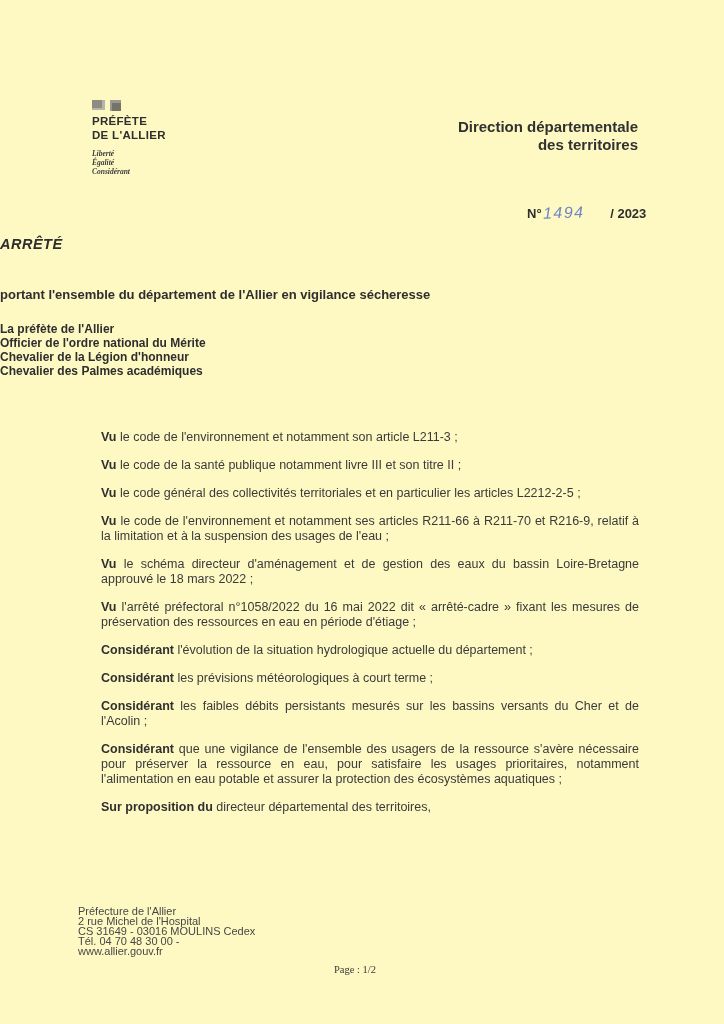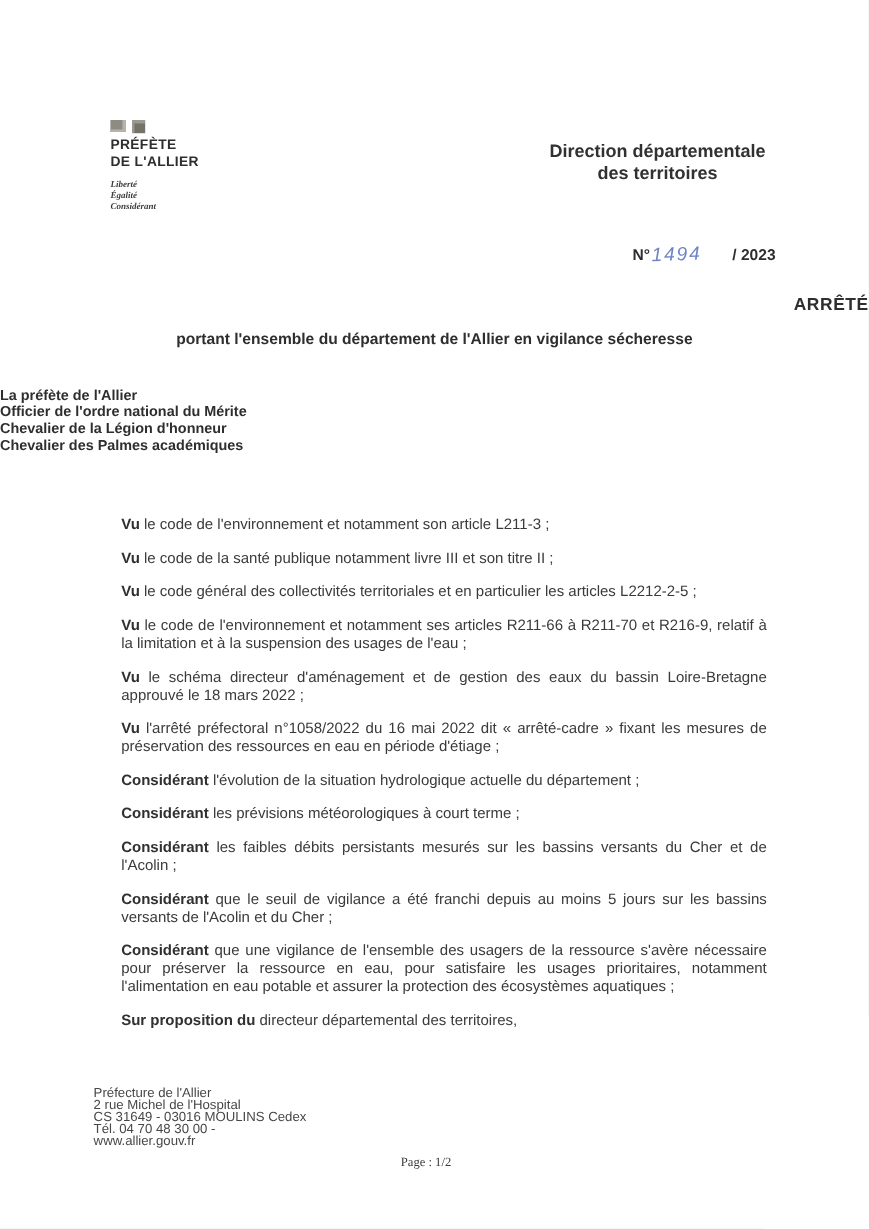--- a/index.html
+++ b/index.html
@@ -1,51 +1,51 @@
 <!DOCTYPE html>
 <html><head>
 <meta charset="utf-8">
 <style>
   * { margin: 0; padding: 0; box-sizing: border-box; }
   html, body { background: #e8e8e8; }
   .page {
     position: relative;
     width: 724px;
     height: 1024px;
-    background: #ffffff;
+    background: #fef9c3;
     font-family: "Liberation Sans", sans-serif;
     color: #3a3a3a;
     overflow: hidden;
   }
 
   
   .logo-block { position: absolute; left: 92px; top: 100px; }
   .flag-icons { display: flex; gap: 5px; margin-bottom: 4px; }
   .flag-icons .blk1 { width: 13px; height: 10px; background: #8d8b82; box-shadow: inset -3px -2px 0 #b5b3aa; }
   .flag-icons .blk2 { width: 11px; height: 11px; background: #757369; box-shadow: inset 2px 3px 0 #9a988f; }
   .logo-name { font-weight: bold; font-size: 11.5px; line-height: 13.5px; color: #2e2e2e; letter-spacing: 0.3px; }
   .logo-motto { margin-top: 7px; font-family: "Liberation Serif", serif; font-style: italic; font-weight: bold; font-size: 7.5px; line-height: 9px; color: #3c3c3c; }
 
   
   .direction {
     position: absolute; right: 86px; top: 118px;
-    text-align: center; font-weight: bold; font-size: 15px; line-height: 18px; color: #313131;
+    text-align: right; font-weight: bold; font-size: 15px; line-height: 18px; color: #313131;
   }
   .number-line { position: absolute; left: 527px; top: 204px; font-size: 13px; color: #2e2e2e; white-space: nowrap; }
   .number-line .no { font-weight: bold; }
   .number-line .hand {
     display: inline-block;
     font-style: italic; font-size: 16px; letter-spacing: 1.5px;
     color: #6d85c6; transform: rotate(-2deg); margin-left: 1px;
   }
   .number-line .suffix { font-weight: bold; margin-left: 26px; }
 
   
-  .doc-title { position: absolute; top: 246px; left: 0; width: 100%; text-align: right; font-weight: bold; font-size: 14.5px; color: #2e2e2e; letter-spacing: 0.5px; }
-  .doc-subtitle { position: absolute; top: 275px; left: 0; width: 100%; text-align: center; font-weight: bold; font-size: 13px; color: #2e2e2e; }
+  .doc-title { position: absolute; top: 236px; left: 0; width: 100%; text-align: left; font-weight: bold; font-size: 14.5px; color: #2e2e2e; letter-spacing: 0.5px; font-style: italic; }
+  .doc-subtitle { position: absolute; top: 287px; left: 0; width: 100%; font-weight: bold; font-size: 13px; color: #2e2e2e; }
 
   .authority { position: absolute; top: 322px; left: 0; width: 100%; font-weight: bold; font-size: 12px; line-height: 14px; color: #2e2e2e; }
 
   
   .body-text {
     position: absolute; left: 85px; top: 430px; width: 554px;
     font-size: 12.5px; line-height: 15px; text-align: justify; color: #3a3a3a;
   }
   .body-text p { margin: 0 0 13px 16px; }
   .body-text .lead { font-weight: bold; color: #303030; }
@@ -103,21 +103,20 @@
   <div class="body-text">
     <p><span class="lead">Vu</span><span> le code de l'environnement et notamment son article L211-3 ;</span></p>
     <p><span class="lead">Vu</span><span> le code de la santé publique notamment livre III et son titre II ;</span></p>
     <p><span class="lead">Vu</span><span> le code général des collectivités territoriales et en particulier les articles L2212-2-5 ;</span></p>
     <p><span class="lead">Vu</span><span> le code de l'environnement et notamment ses articles R211-66 à R211-70 et R216-9, relatif à la limitation et à la suspension des usages de l'eau ;</span></p>
     <p><span class="lead">Vu</span><span> le schéma directeur d'aménagement et de gestion des eaux du bassin Loire-Bretagne approuvé le 18 mars 2022 ;</span></p>
     <p><span class="lead">Vu</span><span> l'arrêté préfectoral n°1058/2022 du 16 mai 2022 dit « arrêté-cadre » fixant les mesures de préservation des ressources en eau en période d'étiage ;</span></p>
     <p><span class="lead">Considérant</span><span> l'évolution de la situation hydrologique actuelle du département ;</span></p>
     <p><span class="lead">Considérant</span><span> les prévisions météorologiques à court terme ;</span></p>
     <p><span class="lead">Considérant</span><span> les faibles débits persistants mesurés sur les bassins versants du Cher et de l'Acolin ;</span></p>
-    <p><span class="lead">Considérant</span><span> que le seuil de vigilance a été franchi depuis au moins 5 jours sur les bassins versants de l'Acolin et du Cher ;</span></p>
     <p><span class="lead">Considérant</span><span> que une vigilance de l'ensemble des usagers de la ressource s'avère nécessaire pour préserver la ressource en eau, pour satisfaire les usages prioritaires, notamment l'alimentation en eau potable et assurer la protection des écosystèmes aquatiques ;</span></p>
     <p><span class="lead">Sur proposition du</span><span> directeur départemental des territoires,</span></p>
   </div>
 
   <div class="footer-address">
     <div>Préfecture de l'Allier</div>
     <div>2 rue Michel de l'Hospital</div>
     <div>CS 31649 - 03016 MOULINS Cedex</div>
     <div>Tél. 04 70 48 30 00 -</div>
     <div>www.allier.gouv.fr</div>

